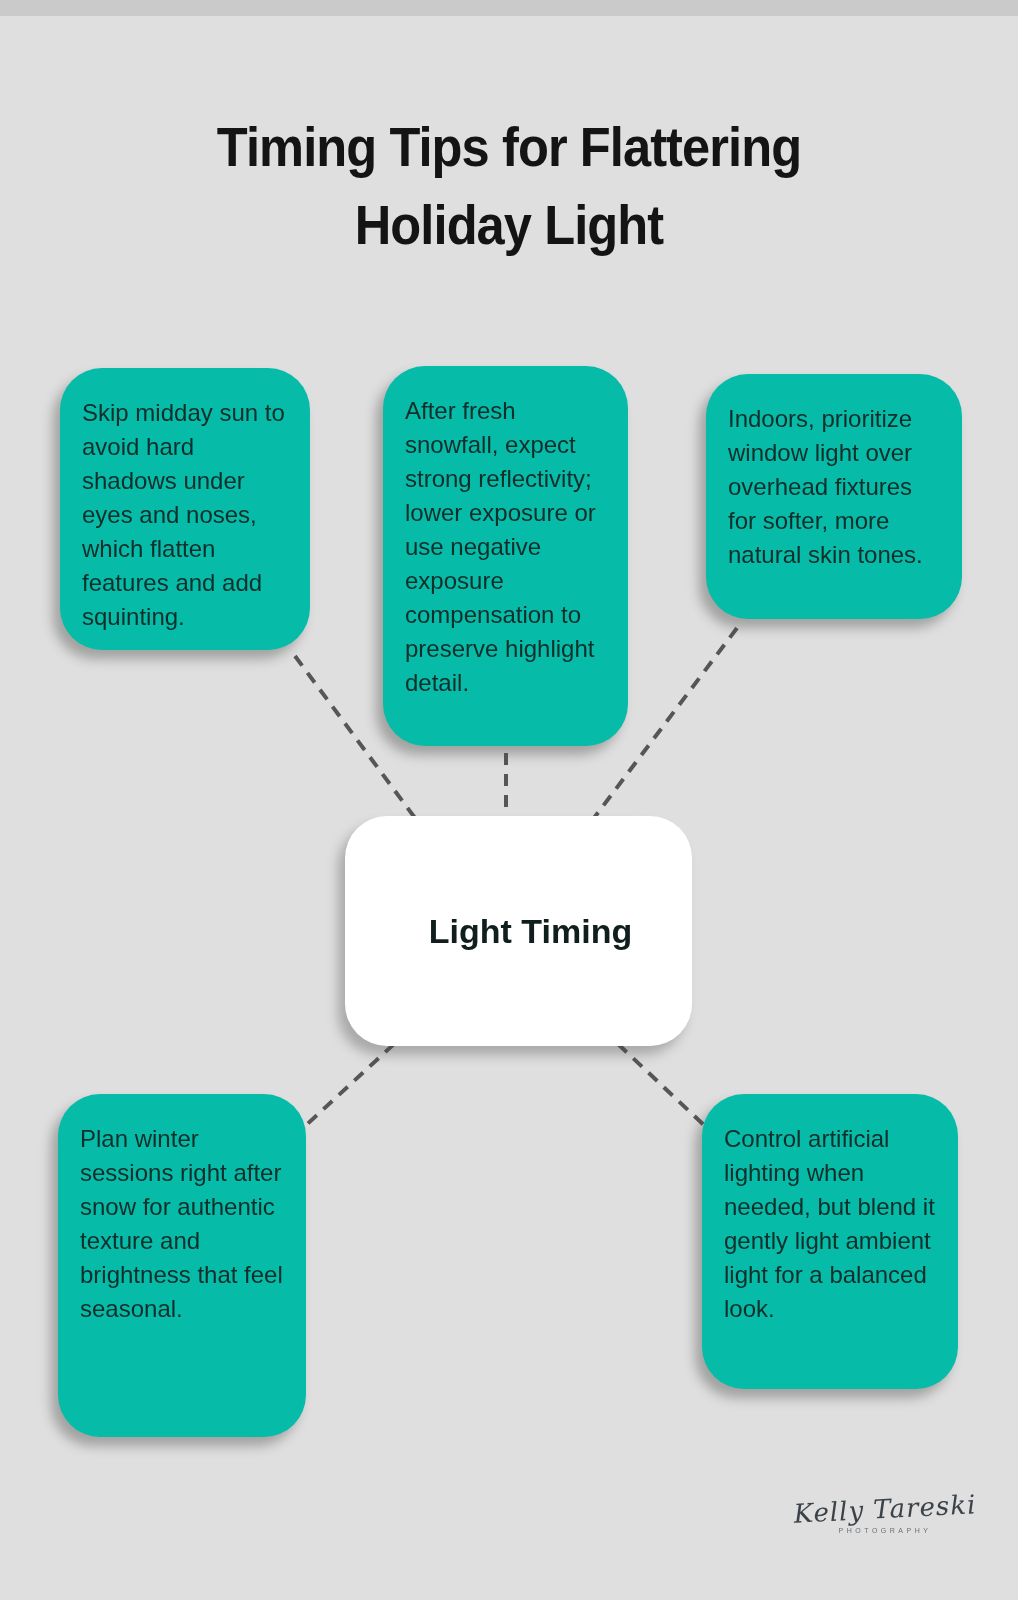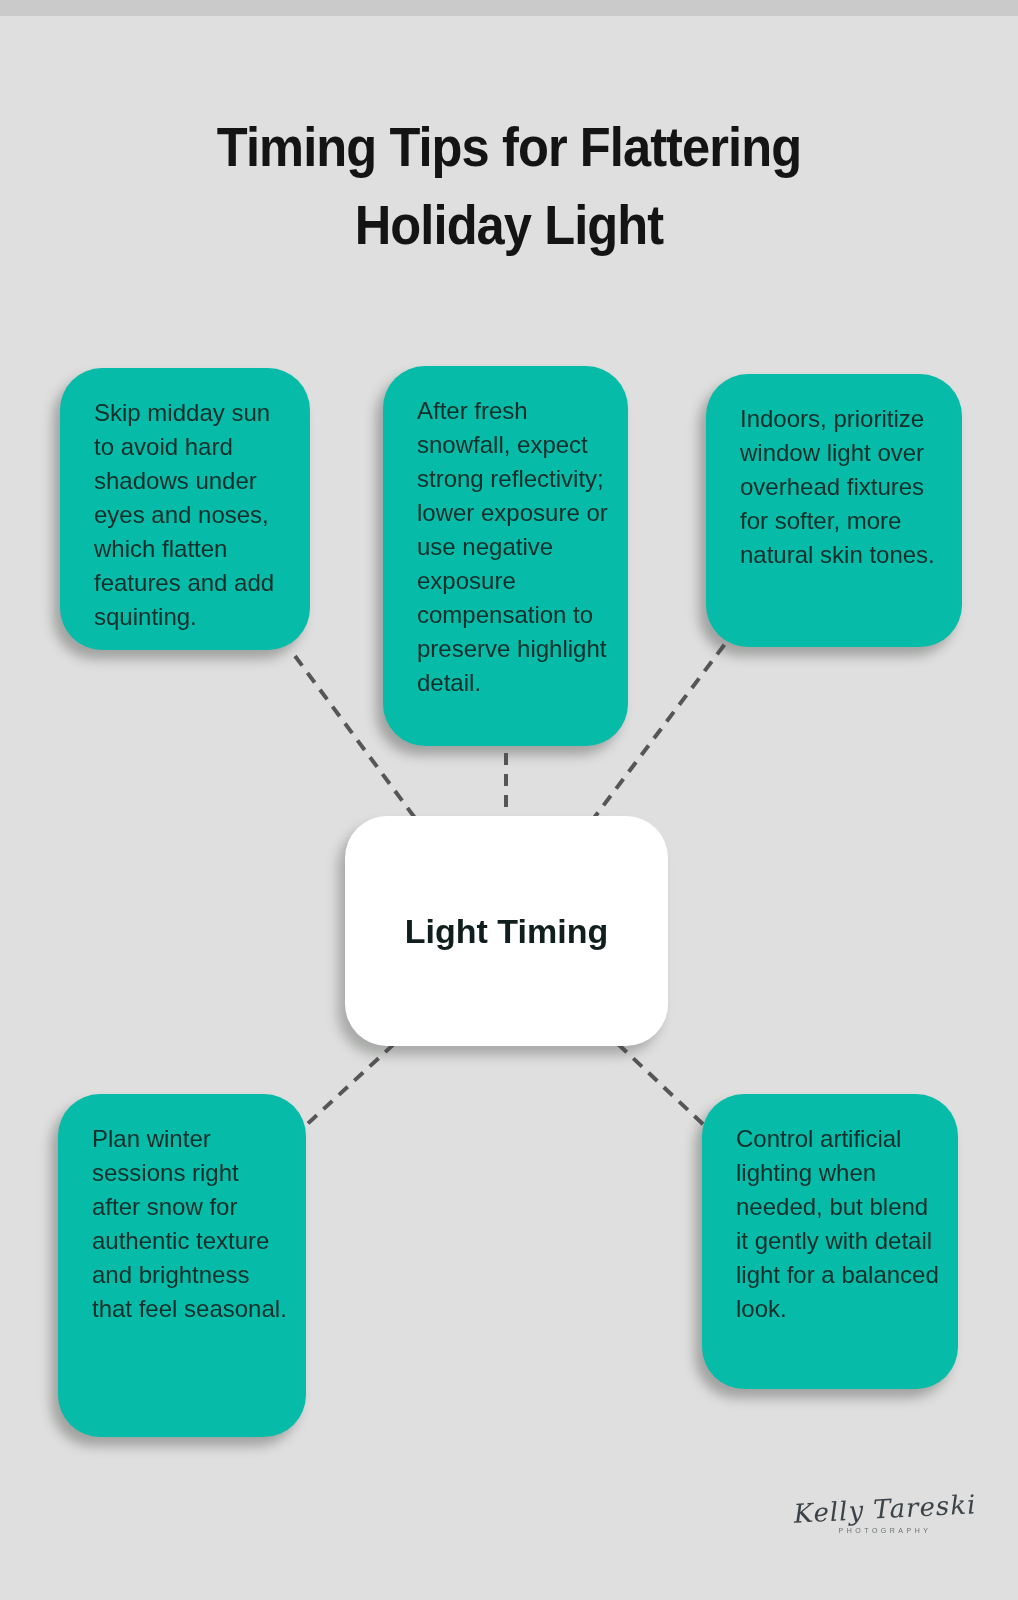--- a/index.html
+++ b/index.html
@@ -35,40 +35,41 @@
     margin: 0 auto;
   }
   .tip-box {
     position: absolute;
     background: #06bca8;
     border-radius: 42px;
     box-shadow: -7px 9px 12px rgba(70, 72, 70, 0.40);
     color: #112e2a;
     font-size: 24px;
     line-height: 34px;
-    padding: 28px 18px 20px 34px;
+    padding: 28px 18px 20px 22px;
     box-sizing: border-box;
   }
   .tip-top-left    { left: 60px;  top: 352px;  width: 250px; height: 282px; }
   .tip-top-middle  { left: 383px; top: 350px;  width: 245px; height: 380px; }
-  .tip-top-right   { left: 706px; top: 358px;  width: 256px; height: 273px; }
+  .tip-top-right   { left: 706px; top: 358px;  width: 256px; height: 245px; }
   .tip-bottom-left { left: 58px;  top: 1078px; width: 248px; height: 343px; }
   .tip-bottom-right{ left: 702px; top: 1078px; width: 256px; height: 295px; }
   .center-node {
     position: absolute;
     left: 345px;
     top: 800px;
     width: 323px;
     height: 230px;
     background: #ffffff;
     border-radius: 42px;
     box-shadow: -7px 9px 12px rgba(70, 72, 70, 0.35);
     display: flex;
     align-items: center;
     justify-content: center;
+    padding-left: 24px;
   }
   .center-node .label {
     font-size: 34px;
     font-weight: 800;
     color: #101f1d;
     letter-spacing: 0px;
   }
   svg.connectors {
     position: absolute;
     left: 0;
@@ -138,21 +139,21 @@
 
   <div class="center-node">
     <span class="label">Light Timing</span>
   </div>
 
   <div class="tip-box tip-bottom-left">
     <span>Plan winter sessions right after snow for authentic texture and brightness that feel seasonal.</span>
   </div>
 
   <div class="tip-box tip-bottom-right">
-    <span>Control artificial lighting when needed, but blend it gently with detail light for a balanced look.</span>
+    <span>Control artificial lighting when needed, but blend it gently light ambient light for a balanced look.</span>
   </div>
 
   <div class="signature">
     <span class="name">Kelly Tareski</span>
     <span class="subtitle">PHOTOGRAPHY</span>
   </div>
 
 </div>
 
 </body></html>

